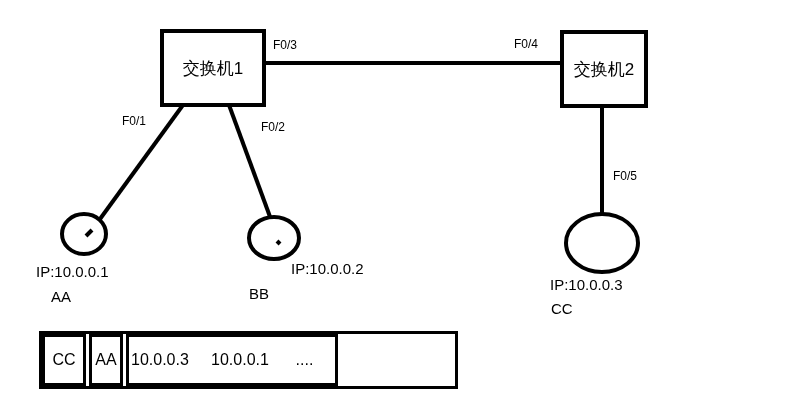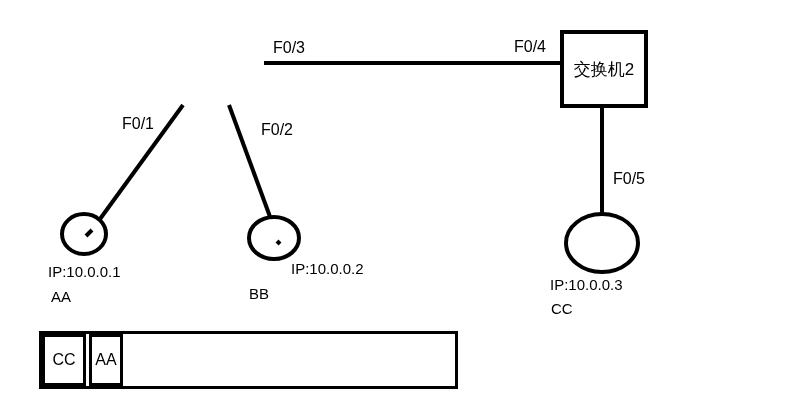--- a/index.html
+++ b/index.html
@@ -34,21 +34,21 @@
     box-sizing: border-box;
   }
   .switch1 { left: 160px; top: 29px; width: 106px; height: 78px; }
   .switch2 { left: 560px; top: 30px; width: 88px; height: 78px; }
   .label {
     position: absolute;
     font-size: 16px;
     white-space: nowrap;
     line-height: 1.1;
   }
-  .port-label { font-size: 16px; }
+  .port-label { font-size: 12px; }
   .host-label { font-size: 15px; }
   .frame {
     position: absolute;
     left: 39px;
     top: 331px;
     width: 419px;
     height: 58px;
     border: 3px solid #000000;
     box-sizing: border-box;
     display: flex;
@@ -94,41 +94,47 @@
     <line x1="602" y1="108" x2="602" y2="216" stroke="#000000" stroke-width="4"></line>
 
     <ellipse cx="84" cy="234" rx="22" ry="20" fill="#ffffff" stroke="#000000" stroke-width="4"></ellipse>
     <ellipse cx="274" cy="238" rx="25" ry="21" fill="#ffffff" stroke="#000000" stroke-width="4"></ellipse>
     <ellipse cx="602" cy="243" rx="36" ry="29" fill="#ffffff" stroke="#000000" stroke-width="4"></ellipse>
 
     <line x1="92" y1="230" x2="86" y2="236" stroke="#000000" stroke-width="4"></line>
     <line x1="280" y1="244" x2="277" y2="241" stroke="#000000" stroke-width="4"></line>
   </svg>
 
+  <div class="switch-box switch1">
+    <span>交换机1</span>
+  </div>
   <div class="switch-box switch2">
     <span>交换机2</span>
   </div>
 
   <span class="label port-label" style="left:122px; top:115px;">F0/1</span>
   <span class="label port-label" style="left:261px; top:121px;">F0/2</span>
   <span class="label port-label" style="left:273px; top:39px;">F0/3</span>
   <span class="label port-label" style="left:514px; top:38px;">F0/4</span>
   <span class="label port-label" style="left:613px; top:170px;">F0/5</span>
 
-  <span class="label host-label" style="left:48px; top:264px;">IP:10.0.0.1</span>
+  <span class="label host-label" style="left:36px; top:264px;">IP:10.0.0.1</span>
   <span class="label host-label" style="left:51px; top:289px;">AA</span>
 
   <span class="label host-label" style="left:247px; top:261px;margin-left:44px;">IP:10.0.0.2</span>
   <span class="label host-label" style="left:249px; top:286px;">BB</span>
 
   <span class="label host-label" style="left:550px; top:277px;">IP:10.0.0.3</span>
   <span class="label host-label" style="left:551px; top:301px;">CC</span>
 
   <div class="frame">
     <div class="frame-cell cell-dst">
       <span>CC</span>
     </div>
     <div class="frame-cell cell-src">
       <span>AA</span>
     </div>
+    <div class="frame-cell cell-payload">
+      <span style="white-space:pre;">10.0.0.3     10.0.0.1      ....</span>
+    </div>
   </div>
 
 </div>
 
 </body></html>

